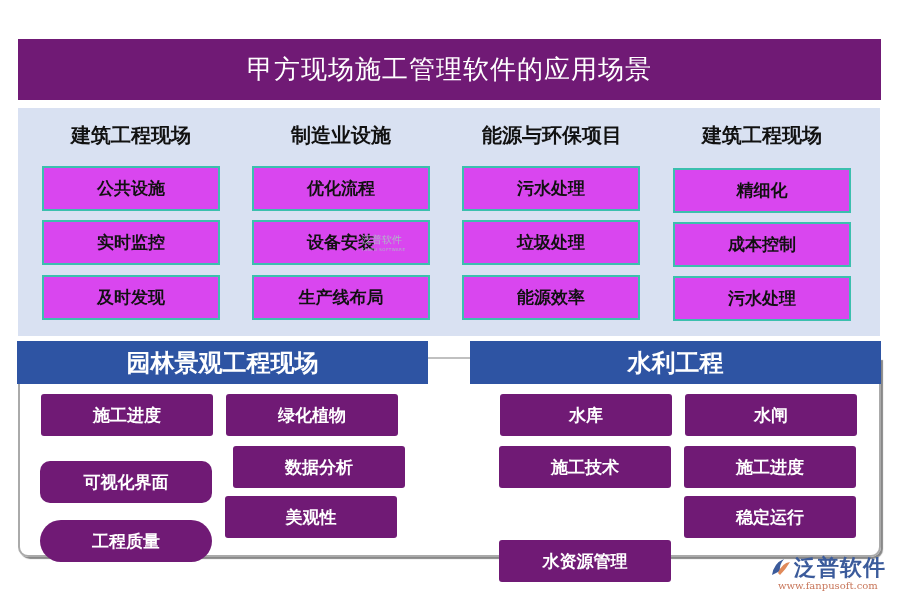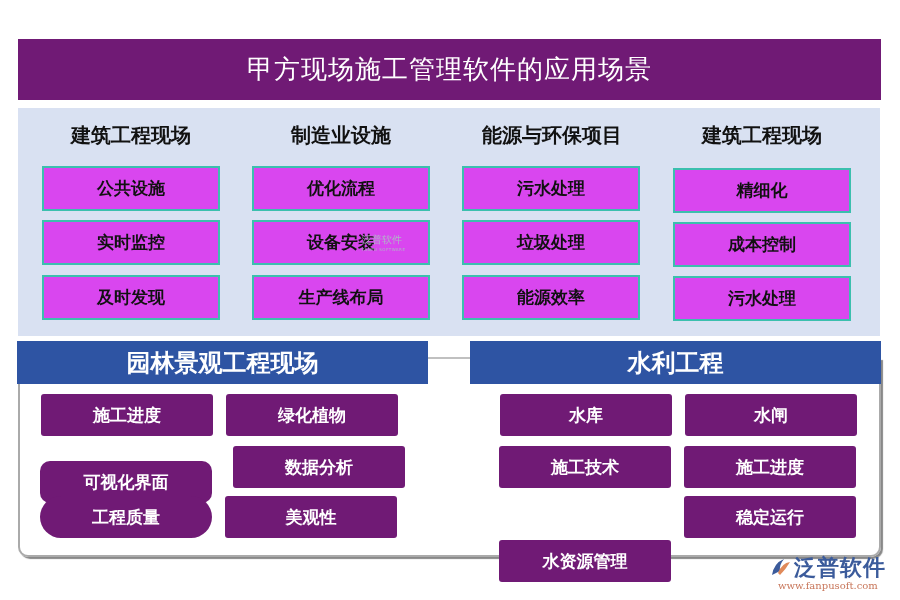--- a/index.html
+++ b/index.html
@@ -62,21 +62,21 @@
 <div class="abs frame"></div>
 <div class="abs connector"></div>
 
 <div class="abs blue-head" style="left:17px;width:411px;">园林景观工程现场</div>
 <div class="abs blue-head" style="left:470px;width:411px;">水利工程</div>
 
 <div class="abs btn" style="left:41px;top:394px;">施工进度</div>
 <div class="abs btn" style="left:226px;top:394px;">绿化植物</div>
 <div class="abs btn" style="left:40px;top:461px;border-radius:10px;">可视化界面</div>
 <div class="abs btn" style="left:225px;top:446px;margin-left:8px;">数据分析</div>
-<div class="abs btn" style="left:40px;top:496px;border-radius:21px;">工程质量</div>
+<div class="abs btn" style="left:40px;top:520px;border-radius:21px;">工程质量</div>
 <div class="abs btn" style="left:225px;top:496px;">美观性</div>
 
 <div class="abs btn" style="left:500px;top:394px;">水库</div>
 <div class="abs btn" style="left:685px;top:394px;">水闸</div>
 <div class="abs btn" style="left:499px;top:446px;">施工技术</div>
 <div class="abs btn" style="left:684px;top:446px;">施工进度</div>
 <div class="abs btn" style="left:499px;top:504px;margin-top:36px;">水资源管理</div>
 <div class="abs btn" style="left:684px;top:496px;">稳定运行</div>
 
 <div class="abs logo">

